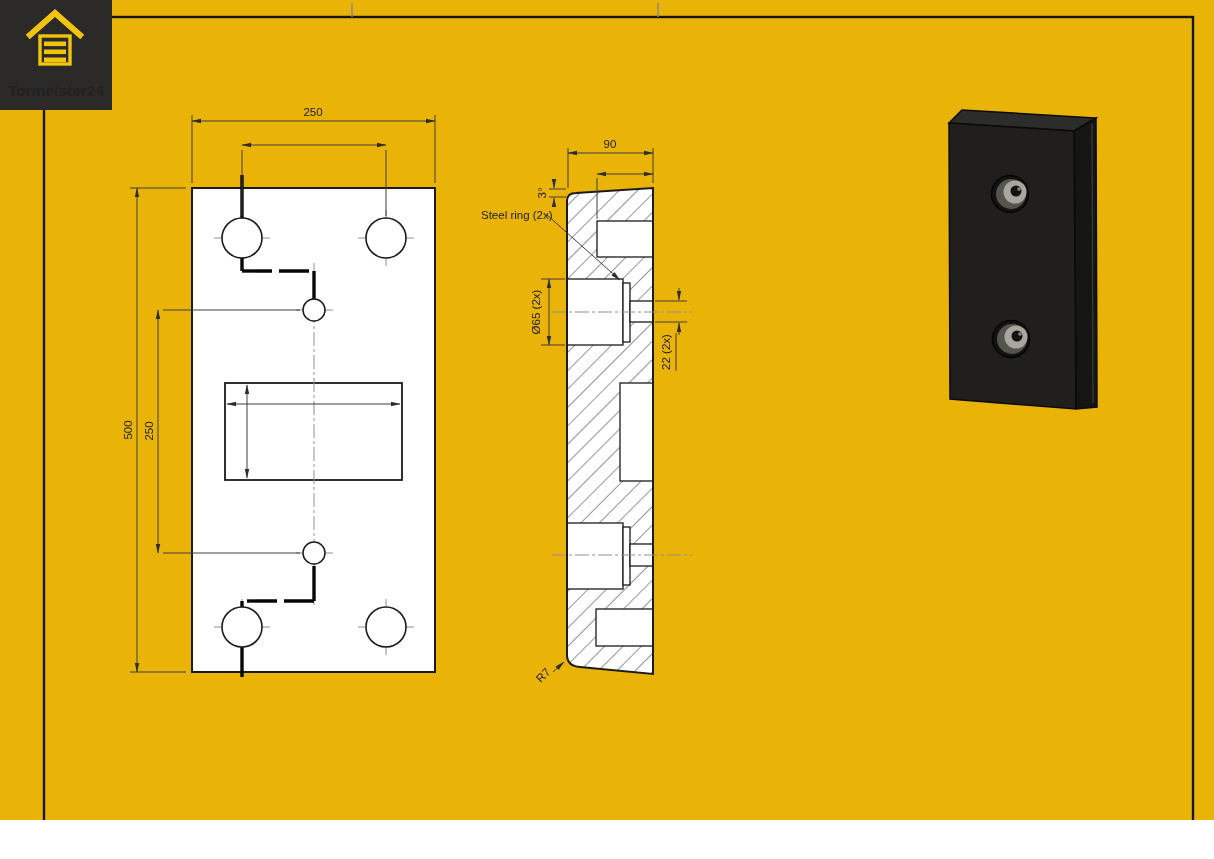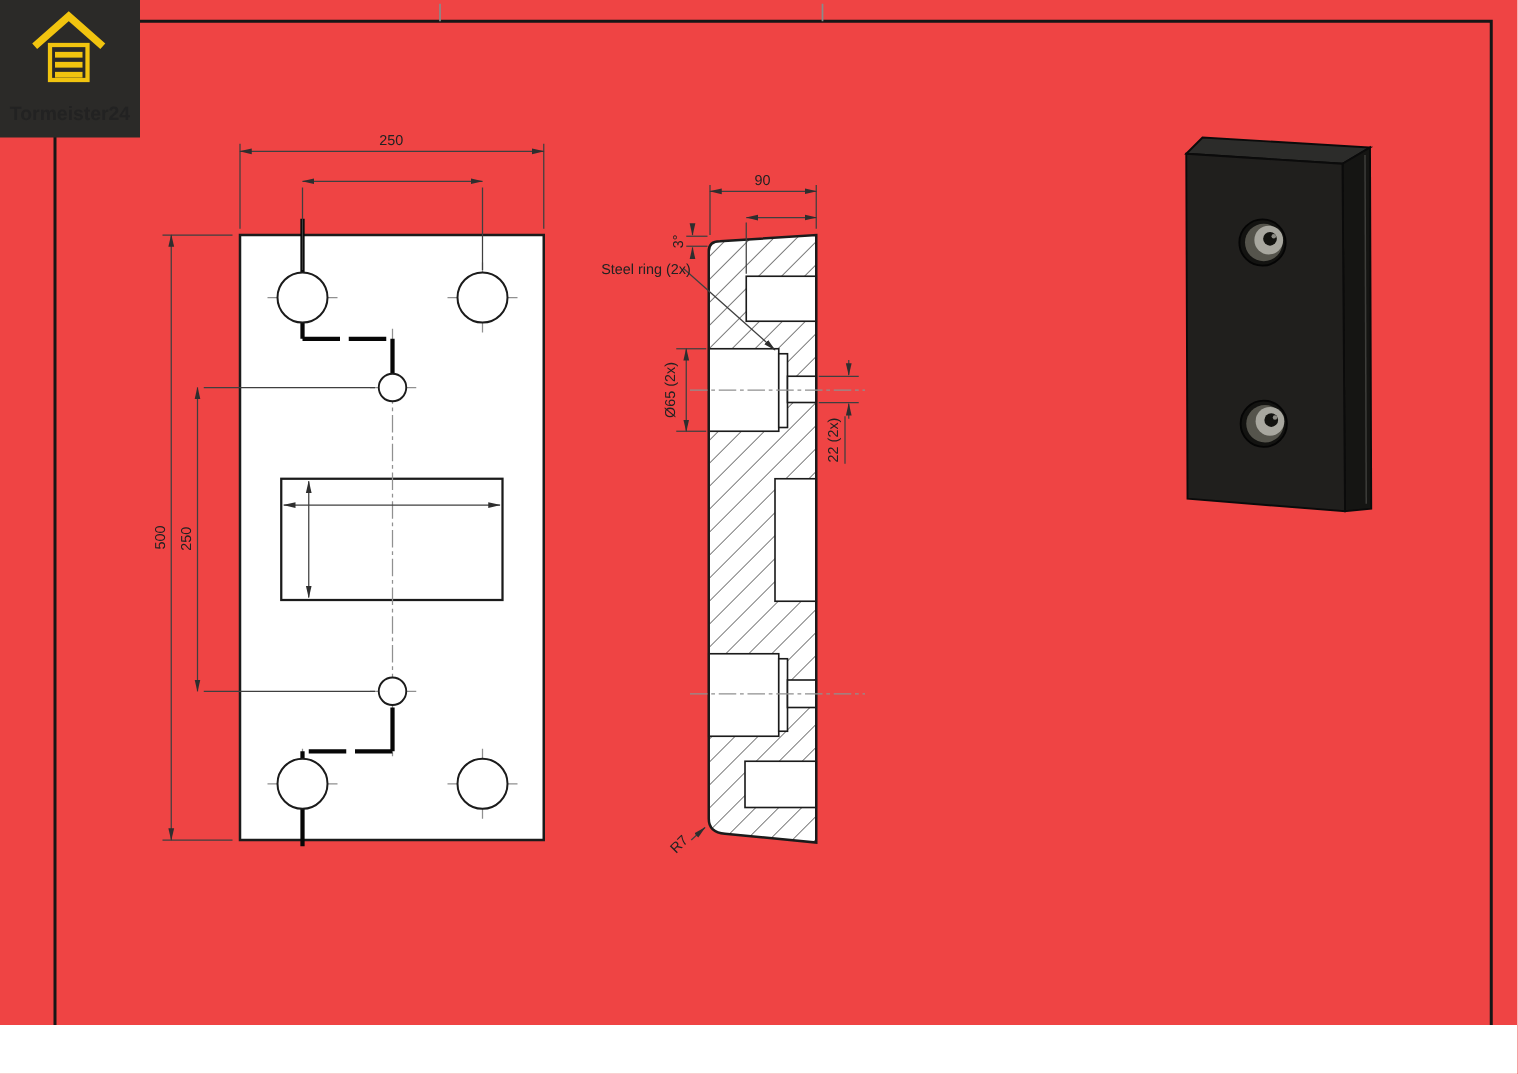--- a/index.html
+++ b/index.html
@@ -1,16 +1,16 @@
 <!DOCTYPE html>
 <html><head>
 <meta charset="utf-8">
 <style>
   html,body{margin:0;padding:0;background:#ffffff;}
-  .page{position:relative;width:1214px;height:820px;background:#ef4444;overflow:hidden;
+  .page{position:relative;width:1214px;height:820px;background:#eab308;overflow:hidden;
         font-family:"Liberation Sans",sans-serif;}
   svg{position:absolute;left:0;top:0;}
   svg text{font-family:"Liberation Sans",sans-serif;fill:#222222;}
   .dim-text{font-size:11.5px;}
   .label-text{font-size:11.5px;}
   .brand-text{font-size:15.5px;font-weight:bold;}
 </style>
 </head>
 <body>
 

